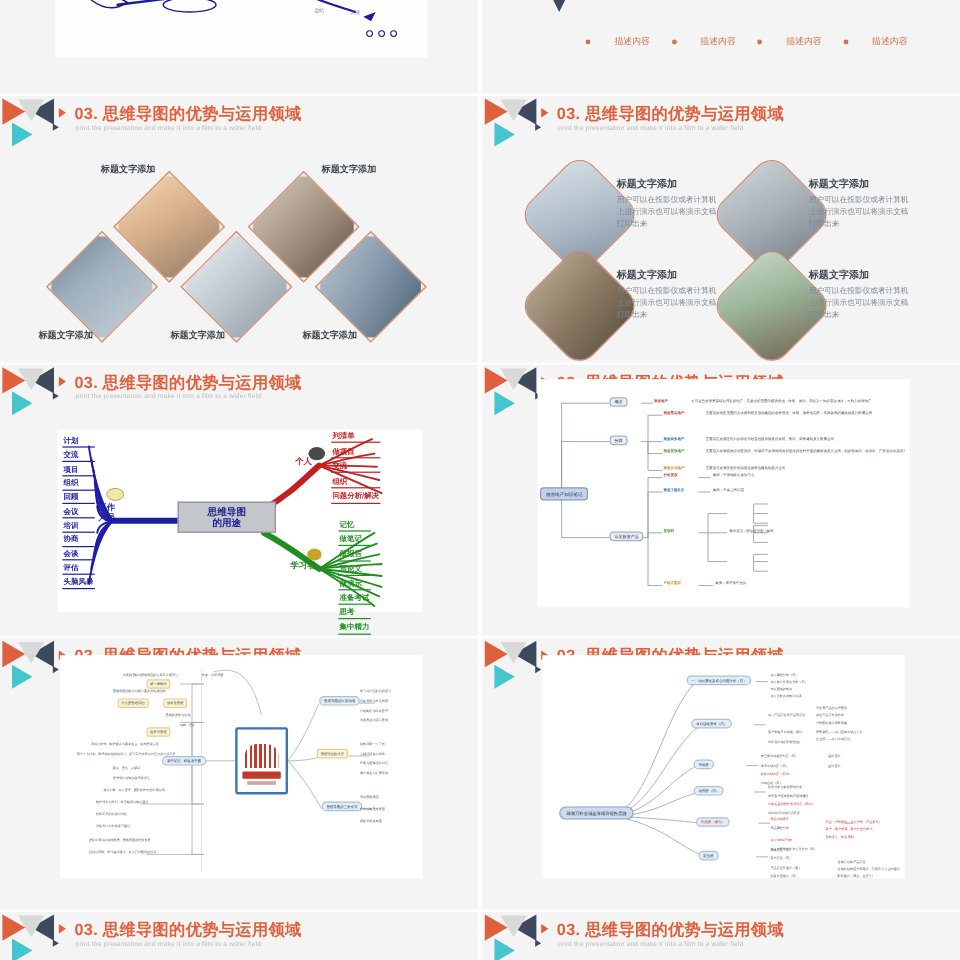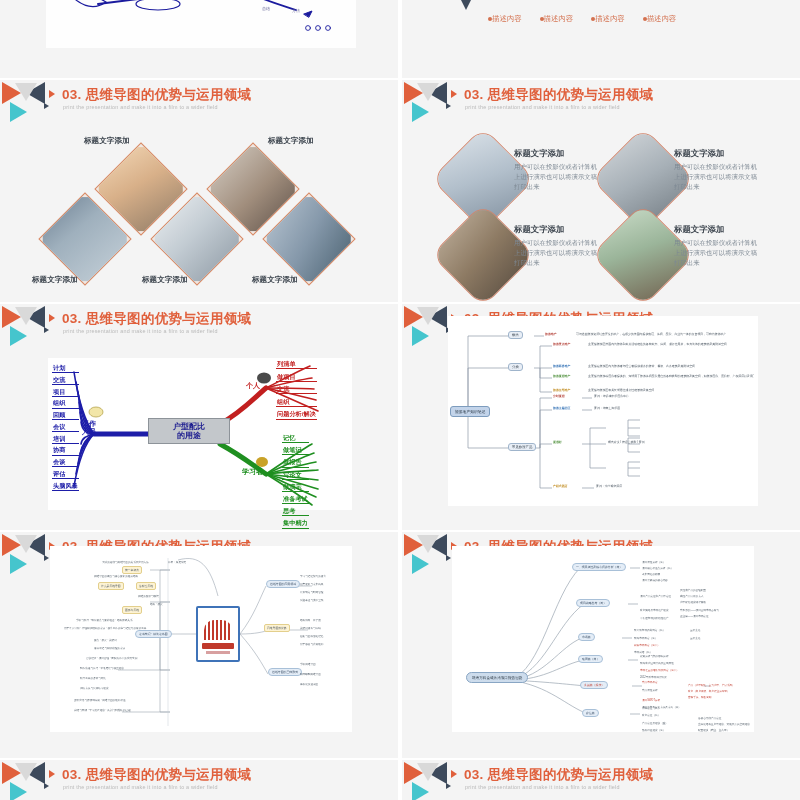--- a/index.html
+++ b/index.html
@@ -79,21 +79,21 @@
     position: absolute; left: 46px; top: -64px;
     width: 310px; height: 112px;
     background: #fefefe;
   }
 
   
   .bullet-row {
     position: absolute; left: 86px; top: 14px;
     display: flex; align-items: center; gap: 18px;
   }
-  .bullet-item { display: flex; align-items: center; gap: 0; }
+  .bullet-item { display: flex; align-items: center; gap: 20px; margin-top: 16px; }
   .bullet-dot { width: 4px; height: 4px; border-radius: 50%; background: #d4714f; }
   .bullet-txt { font-size: 7.4px; color: #d4714f; white-space: nowrap; }
   .s2-navytri {
     position: absolute; left: 48px; top: -22px;
     width: 0; height: 0;
     border-left: 16px solid transparent;
     border-right: 16px solid transparent;
     border-top: 32px solid #3d4a5c;
   }
 
@@ -443,21 +443,21 @@
           <path d="M218 116 C236 124 252 132 268 139" stroke-width="1.6"></path>
           <path d="M218 116 C234 126 250 136 264 147" stroke-width="1.6"></path>
         </g>
         <ellipse cx="48" cy="54" rx="7" ry="5" fill="#f2e6a8" stroke="#b6a44e" stroke-width=".8"></ellipse>
         <ellipse cx="216" cy="20" rx="7" ry="5.5" fill="#4a4a4a"></ellipse>
         <ellipse cx="214" cy="104" rx="6" ry="5" fill="#c9a227"></ellipse>
       </svg>
 
       <div class="mm-center">
         <span>
-          <span>户型配比</span><br>
+          <span>思维导图</span><br>
           <span>的用途</span>
         </span>
       </div>
 
       <div class="mm-role blueC" style="left:34px; top:62px;">
         <span>工作</span><br>
         <span>人员</span>
       </div>
       <div class="mm-role redC" style="left:198px; top:24px;">个人</div>
       <div class="mm-role greenC" style="left:194px; top:110px;">学习者</div>

